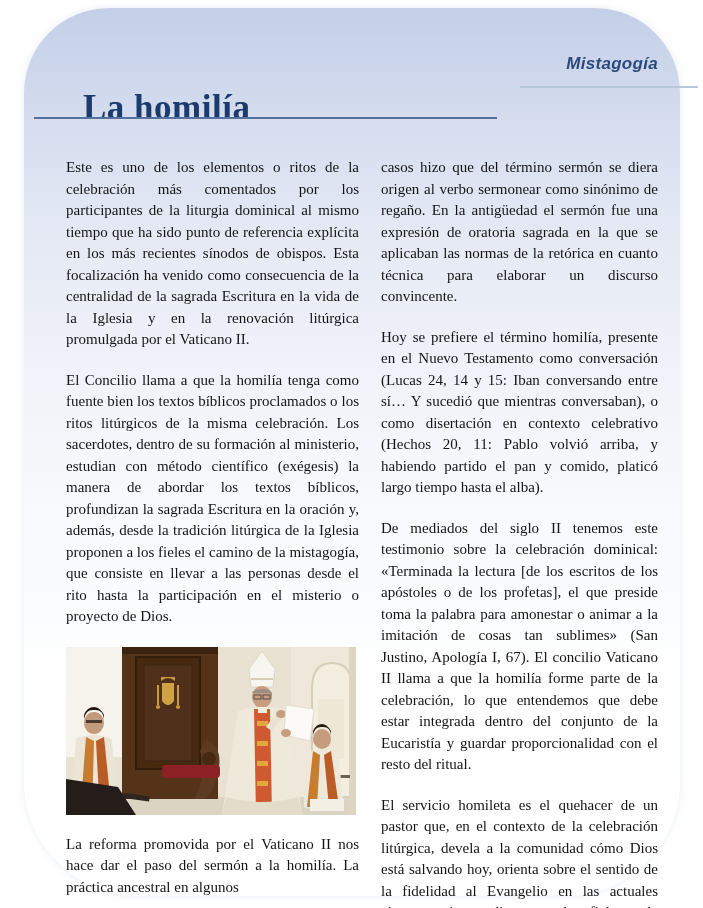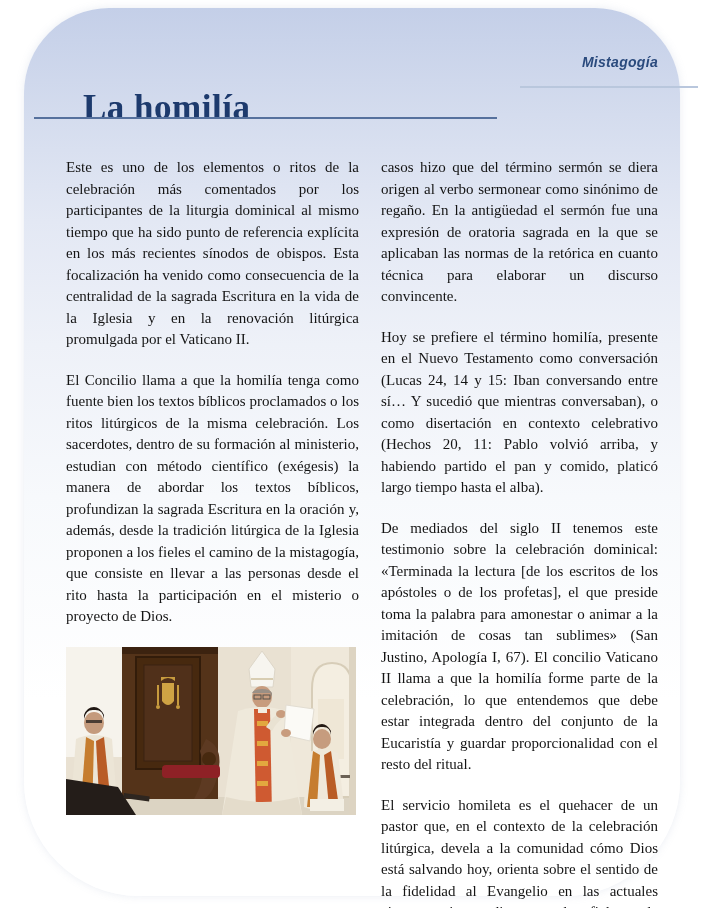--- a/index.html
+++ b/index.html
@@ -9,21 +9,21 @@
   }
   .card{
     position:absolute;left:24px;top:8px;width:656px;height:888px;
     border-radius:85px 85px 115px 115px;
     background:linear-gradient(180deg,#c4cfe8 0%,#d4dcee 12%,#e3e8f4 24%,#eef1f8 38%,#f7f9fc 55%,#ffffff 78%,#ffffff 100%);
     box-shadow:0 0 8px rgba(140,155,190,0.18);
   }
   .masthead{
     position:absolute;top:46px;right:22px;
     font-family:"Liberation Sans", sans-serif;
-    font-style:italic;font-weight:bold;font-size:14px;
+    font-style:italic;font-weight:bold;font-size:17px;
     color:#2a4a7d;letter-spacing:0.3px;
   }
   .masthead-rule{
     position:absolute;top:78px;left:496px;width:178px;height:2px;
     background:#b9c7dd;
   }
   .page-title{
     position:absolute;top:62px;left:41px;
     font-family:"Liberation Serif", serif;
     font-weight:bold;font-size:35px;color:#1d3a6d;letter-spacing:0.5px;
@@ -129,20 +129,21 @@
         <polygon points="220,58 248,62 244,94 218,88" fill="#fbfaf6" stroke="#e2ddd2" stroke-width="1"></polygon>
         <ellipse cx="220" cy="86" rx="5" ry="4" fill="#c89c7e"></ellipse>
 
         <path d="M160 150 Q196 160 232 150 L236 168 L156 168 Z" fill="#e4dccb"></path>
 
         <polygon points="0,132 52,140 70,168 0,168" fill="#241d19"></polygon>
         <rect x="58" y="146" width="26" height="5" fill="#2e2620" transform="rotate(8 58 146)"></rect>
       </svg>
     </figure>
 
+    <p>La reforma promovida por el Vaticano II nos hace dar el paso del sermón a la homilía. La práctica ancestral en algunos</p>
   </div>
 
   <div class="col col-right">
     <p>casos hizo que del término sermón se diera origen al verbo sermonear como sinónimo de regaño. En la antigüedad el sermón fue una expresión de oratoria sagrada en la que se aplicaban las normas de la retórica en cuanto técnica para elaborar un discurso convincente.</p>
     <p>Hoy se prefiere el término homilía, presente en el Nuevo Testamento como conversación (Lucas 24, 14 y 15: Iban conversando entre sí… Y sucedió que mientras conversaban), o como disertación en contexto celebrativo (Hechos 20, 11: Pablo volvió arriba, y habiendo partido el pan y comido, platicó largo tiempo hasta el alba).</p>
     <p>De mediados del siglo II tenemos este testimonio sobre la celebración dominical: «Terminada la lectura [de los escritos de los apóstoles o de los profetas], el que preside toma la palabra para amonestar o animar a la imitación de cosas tan sublimes» (San Justino, Apología I, 67). El concilio Vaticano II llama a que la homilía forme parte de la celebración, lo que entendemos que debe estar integrada dentro del conjunto de la Eucaristía y guardar proporcionalidad con el resto del ritual.</p>
     <p>El servicio homileta es el quehacer de un pastor que, en el contexto de la celebración litúrgica, devela a la comunidad cómo Dios está salvando hoy, orienta sobre el sentido de la fidelidad al Evangelio en las actuales circunstancias y dispone a los fieles a la participación en el misterio a través de la acción litúrgica.</p>
   </div>
 
 </div>

